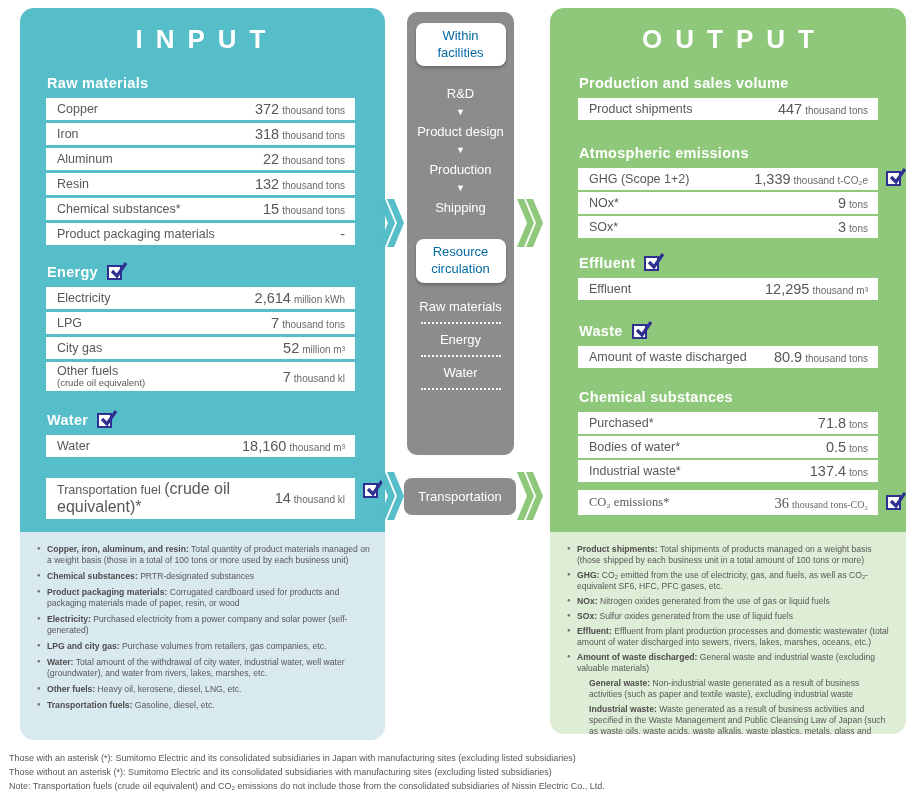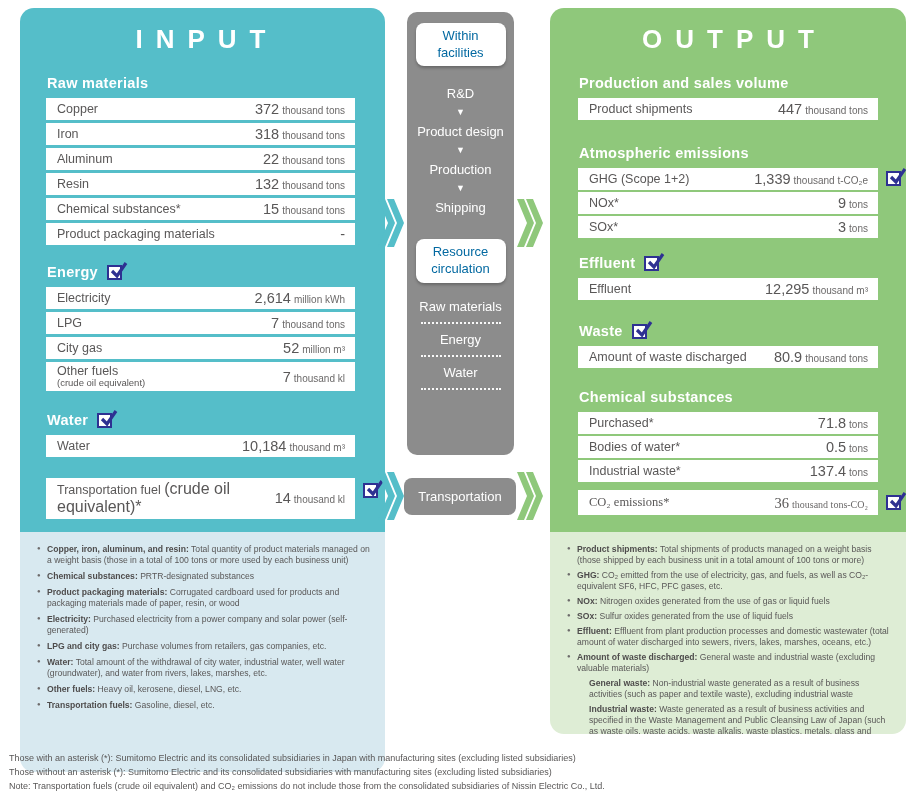--- a/index.html
+++ b/index.html
@@ -7,21 +7,21 @@
   .canvas{position:relative;width:916px;height:799px;background:#fff;overflow:hidden;}
 
   
   .panel{position:absolute;top:8px;border-radius:14px;overflow:hidden;}
   .panel-input{left:20px;width:365px;}
   .panel-output{left:550px;width:356px;}
   .panel-main{position:relative;box-sizing:border-box;height:524px;}
   .panel-main.teal{background:#55bec9;padding:0 30px 0 26px;}
   .panel-main.green{background:#8fc87b;padding:0 28px 0 28px;}
   .panel-footer{box-sizing:border-box;padding:12px 14px 10px 15px;}
-  .panel-footer.blue{background:#d8e9f0;height:240px;}
+  .panel-footer.blue{background:#d8e9f0;height:208px;}
   .panel-footer.greenlt{background:#deedd5;height:202px;}
 
   .panel-title{margin:0;padding-top:16px;text-align:center;color:#fff;
     font-size:26px;font-weight:bold;letter-spacing:13px;text-indent:13px;line-height:30px;}
 
   
   .section{margin-top:20px;}
   #input-sections .section:nth-child(1){margin-top:20px;}
   #input-sections .section:nth-child(2){margin-top:18px;}
   #input-sections .section:nth-child(3){margin-top:20px;}
@@ -185,21 +185,21 @@
               <span>Water</span>
               <span class="cb">
                 <svg viewBox="0 0 17 19">
                   <path d="M2 10 L7 15 L16 2" fill="none" stroke="#2e3192" stroke-width="3.2"></path>
                 </svg>
               </span>
             </div>
             <div class="rowwrap">
               <div class="row">
                 <span class="row-label">Water</span>
-                <span class="row-val"><span class="num">10,184</span><span class="unit">thousand m³</span></span>
+                <span class="row-val"><span class="num">18,160</span><span class="unit">thousand m³</span></span>
               </div>
             </div>
           </div>
         </div>
       <div class="standalone" id="input-standalone">
           <div class="rowwrap">
             <div class="row">
               <span class="row-label">Transportation fuel <span class="small">(crude oil equivalent)*</span></span>
               <span class="row-val"><span class="num">14</span><span class="unit">thousand kl</span></span>
             </div>

